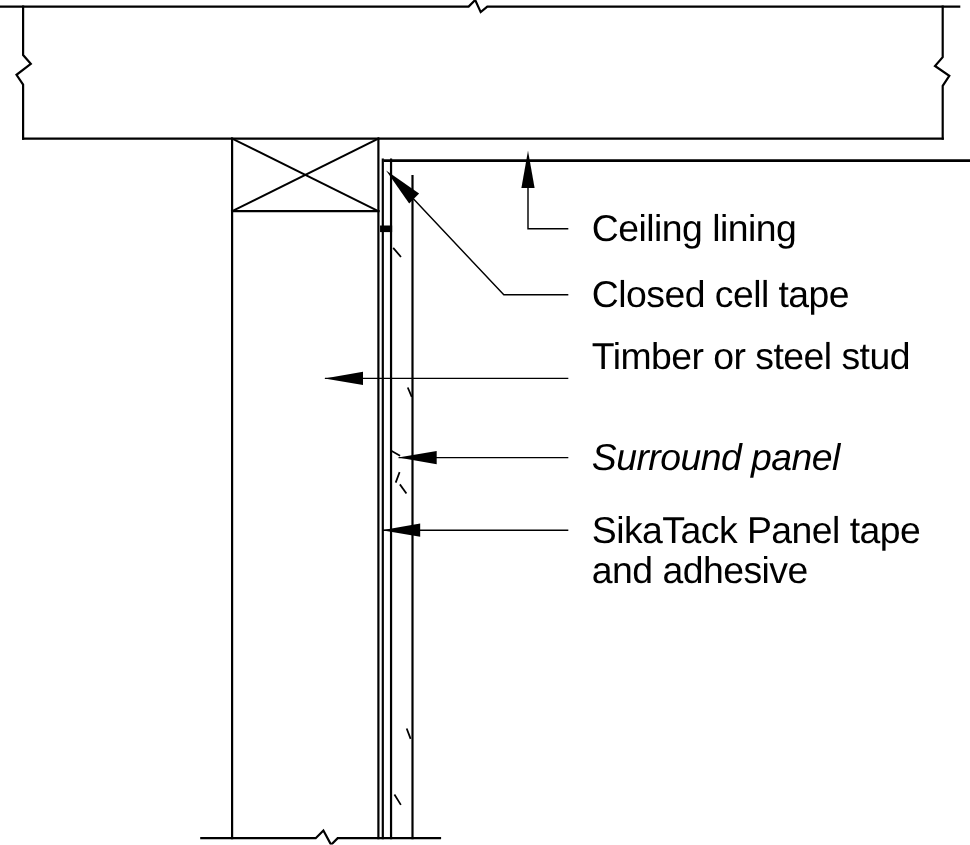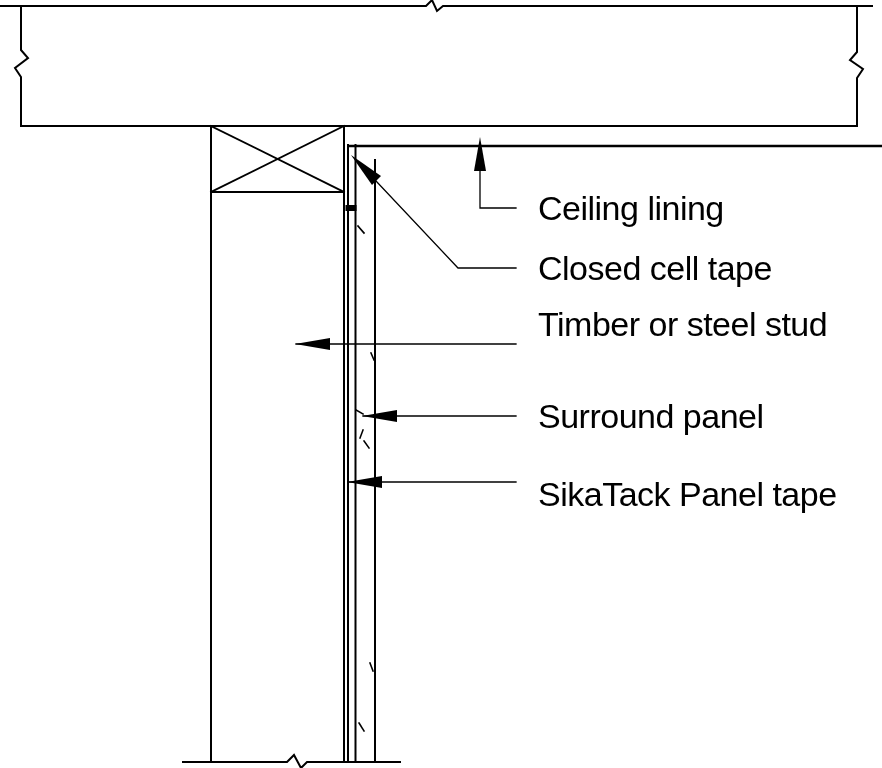--- a/index.html
+++ b/index.html
@@ -103,19 +103,20 @@
       </g>
     </g>
   </svg>
 
   <div class="callout" style="top:190px;">Ceiling lining</div>
 
   <div class="callout" style="top:250px;">Closed cell tape</div>
 
   <div class="callout" style="top:306px;">Timber or steel stud</div>
 
-  <div class="callout" style="top:398px;">Surround panel</div>
+  <div class="callout" style="top:398px;font-style:italic;">Surround panel</div>
 
-  <div class="callout" style="top:476px;">
+  <div class="callout" style="top:465px;">
     <div>SikaTack Panel tape</div>
+    <div>and adhesive</div>
   </div>
 
 </div>
 
 </body></html>

